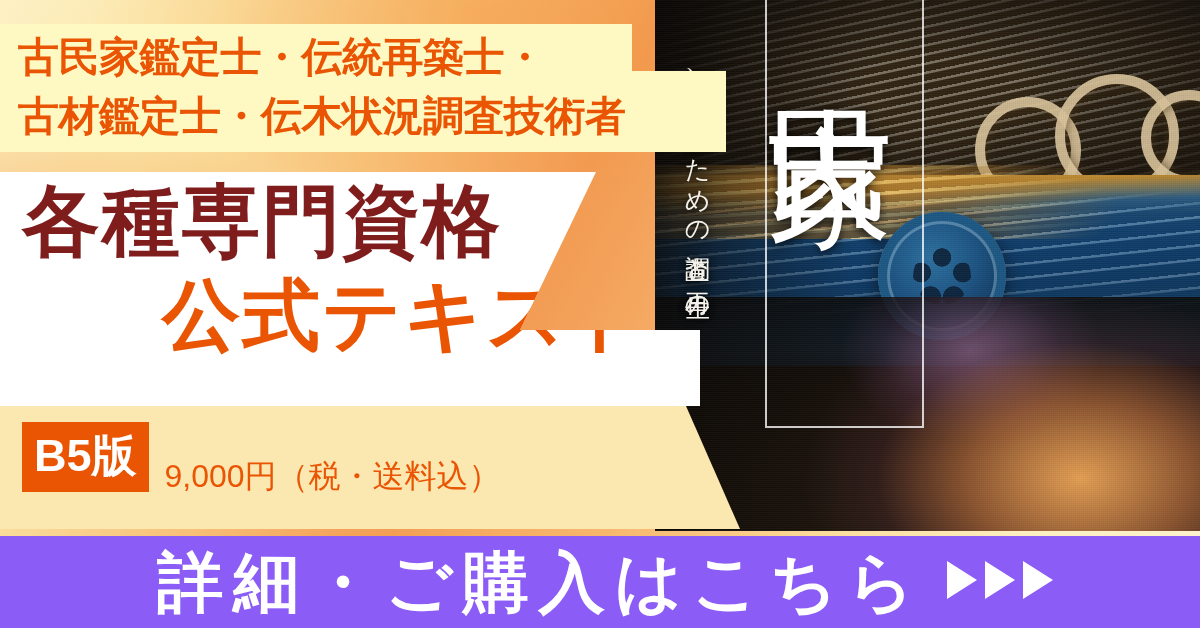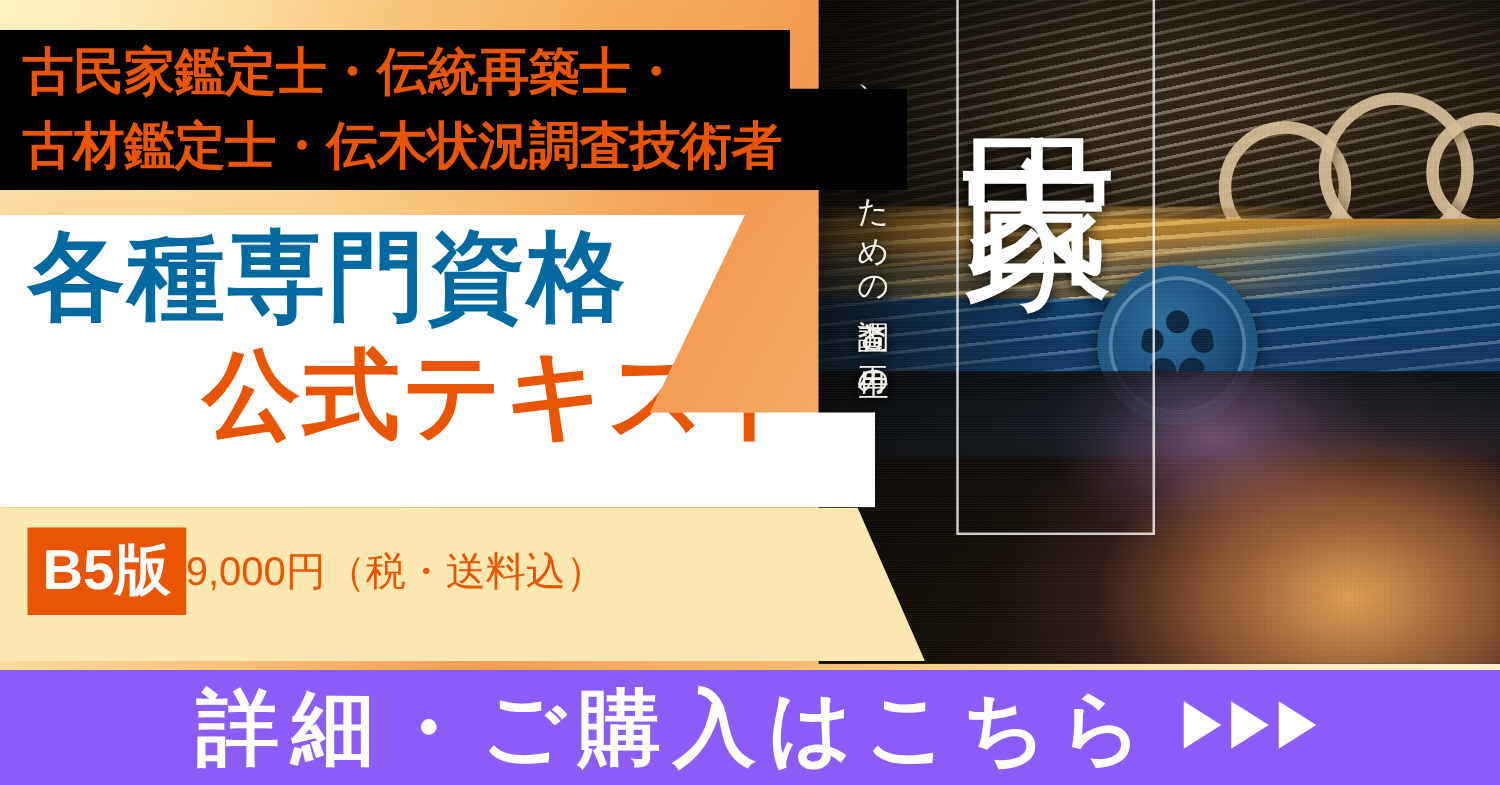--- a/index.html
+++ b/index.html
@@ -235,21 +235,21 @@
     color: #f4f1ea;
     text-shadow: 0 1px 7px rgba(0,0,0,.9);
     white-space: nowrap;
   }
 
   
   .panel-certs {
     position: absolute;
     left: 0; top: 24px;
     width: 726px; height: 128px;
-    background: #000000;
+    background: #fef9c3;
     -webkit-clip-path: polygon(0 0, 632px 0, 632px 47px, 726px 47px, 726px 128px, 0 128px);
             clip-path: polygon(0 0, 632px 0, 632px 47px, 726px 47px, 726px 128px, 0 128px);
   }
   .certs-text {
     position: absolute;
     left: 18px; top: 4px;
     font-size: 41px;
     font-weight: 700;
     line-height: 1.45;
     letter-spacing: -0.5px;
@@ -266,21 +266,21 @@
     -webkit-clip-path: polygon(0 0, 596px 0, 520px 158px, 700px 158px, 700px 234px, 0 234px);
             clip-path: polygon(0 0, 596px 0, 520px 158px, 700px 158px, 700px 234px, 0 234px);
   }
   .head-line1 {
     position: absolute;
     left: 22px; top: 10px;
     font-size: 78px;
     font-weight: 700;
     letter-spacing: 2px;
     line-height: 1;
-    color: #0369a1;
+    color: #7f1d1d;
     white-space: nowrap;
   }
   .head-line2 {
     position: absolute;
     left: 162px; top: 104px;
     font-size: 78px;
     font-weight: 700;
     letter-spacing: 2px;
     line-height: 1;
     color: #ea5504;
@@ -293,21 +293,22 @@
     left: 0; top: 406px;
     width: 740px; height: 123px;
     background: #fbe7b0;
     -webkit-clip-path: polygon(0 0, 686px 0, 740px 123px, 0 123px);
             clip-path: polygon(0 0, 686px 0, 740px 123px, 0 123px);
   }
   .price-row {
     position: absolute;
     left: 22px; top: 16px;
     display: flex;
-    align-items: center;
+    align-items: flex-end;
+    gap: 16px;
   }
   .badge-b5 {
     background: #ea5504;
     color: #ffffff;
     font-size: 45px;
     font-weight: 700;
     line-height: 1;
     padding: 11px 12px 14px 12px;
     letter-spacing: 0px;
     white-space: nowrap;

